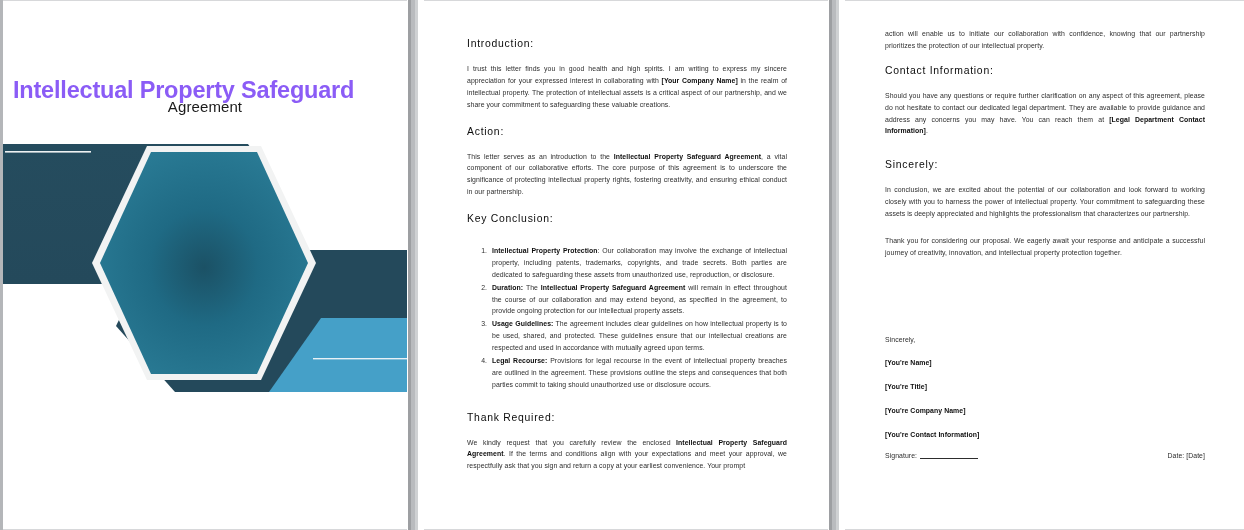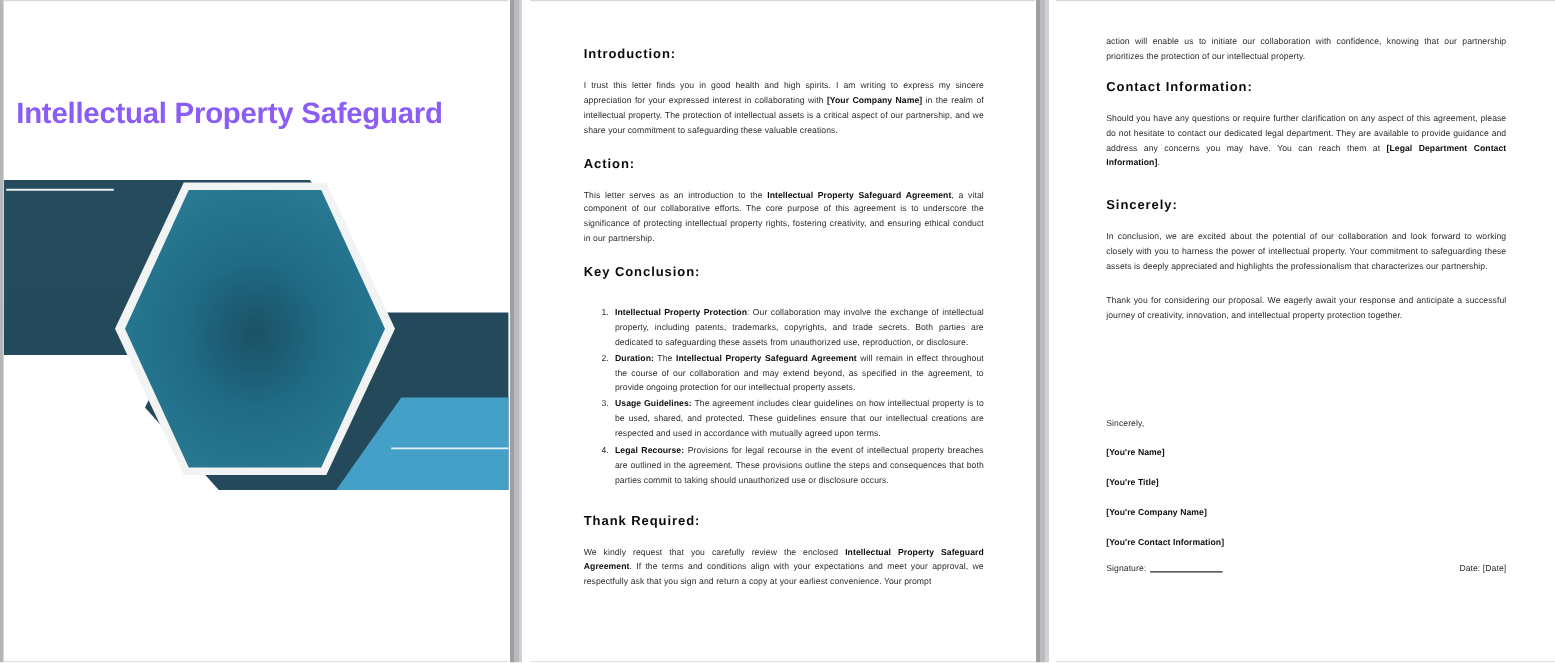--- a/index.html
+++ b/index.html
@@ -103,21 +103,21 @@
   }
   .sheet-right {
     position: absolute;
     left: 40px;
     top: 28px;
     width: 320px;
   }
   h2.sec {
     margin: 0 0 14px 0;
     font-size: 10.4px;
-    font-weight: bold;
+    font-weight: normal;
     color: #0b0b0b;
     letter-spacing: 0.75px;
   }
   p.body {
     margin: 0 0 15px 0;
     font-size: 6.9px;
     line-height: 1.72;
     color: #2d2d2d;
     text-align: justify;
     letter-spacing: 0.06px;
@@ -174,20 +174,21 @@
 <body>
 
 <div class="viewer">
 
   <div class="edge-left"></div>
 
   <div class="page page-cover">
     <div class="page-hairline-top"></div>
 
     <div class="cover-title">Intellectual Property Safeguard</div>
+    <div class="cover-subtitle">Agreement</div>
 
     <svg class="cover-art" viewBox="0 0 404 268" preserveAspectRatio="none">
       <defs>
         <radialGradient id="hexGrad" cx="50%" cy="52%" r="62%">
           <stop offset="0%" stop-color="#1b5165"></stop>
           <stop offset="42%" stop-color="#1f6a84"></stop>
           <stop offset="100%" stop-color="#2b7d97"></stop>
         </radialGradient>
         <linearGradient id="navyGrad" x1="0" y1="0" x2="0" y2="1">
           <stop offset="0%" stop-color="#254c5e"></stop>

